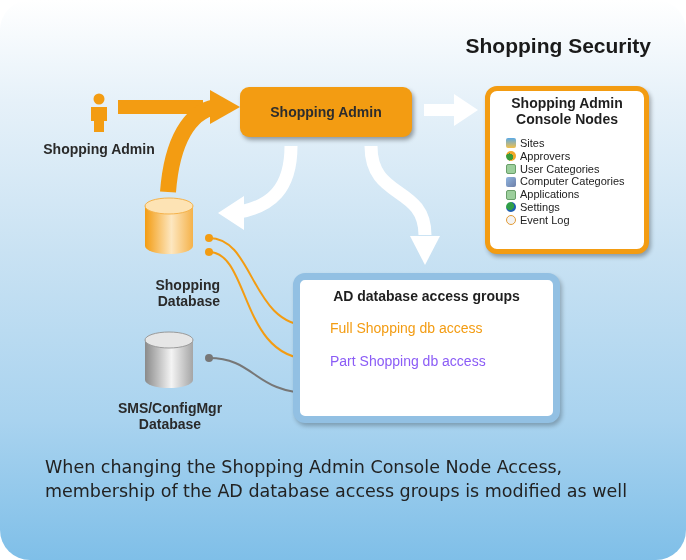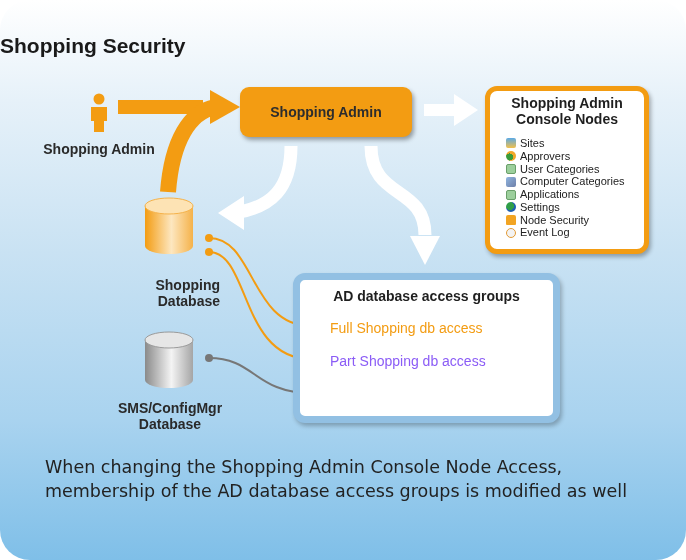--- a/index.html
+++ b/index.html
@@ -4,21 +4,21 @@
 <style>
   html, body { margin: 0; padding: 0; background: #ffffff; }
   body { width: 686px; height: 560px; position: relative; overflow: hidden; font-family: "Liberation Sans", sans-serif; }
   .panel {
     position: absolute; left: 0; top: 0; width: 686px; height: 560px;
     border-radius: 30px;
     background: linear-gradient(to bottom, #ffffff 0%, #e6f1f9 18%, #c9e2f3 45%, #a9d3ef 75%, #7fbfe8 100%);
   }
   svg.overlay { position: absolute; left: 0; top: 0; }
   .title {
-    position: absolute; left: 0; width: 651px; top: 34px; text-align: left;
+    position: absolute; left: 0; width: 651px; top: 34px; text-align: right;
     font-size: 21px; font-weight: bold; color: #1a1a1a;
   }
   .label {
     position: absolute; font-weight: bold; color: #2a2a2a; text-align: center; font-size: 14px; line-height: 16px;
   }
   .access-box {
     position: absolute; left: 240px; top: 87px; width: 172px; height: 50px;
     background: #f39c12; border-radius: 9px;
     box-shadow: 2px 3px 4px rgba(0,0,0,0.35);
     display: flex; align-items: center; justify-content: center; text-align: center;
@@ -160,24 +160,20 @@
       </li>
     <li>
         <span class="ico" style="background:#9ccf9c;border:1px solid #6a9f6a;box-sizing:border-box;"></span>
         <span>Applications</span>
       </li>
     <li>
         <span class="ico" style="background:radial-gradient(circle at 40% 40%, #2f9e4a 45%, #1f5fb0 46%);border-radius:50%;"></span>
         <span>Settings</span>
       </li>
     <li>
-        <span class="ico" style="background:#f2a422;border-radius:2px 2px 1px 1px;"></span>
-        <span>Node Security</span>
-      </li>
-    <li>
         <span class="ico" style="background:#f3f3f3;border:1px solid #e39b35;box-sizing:border-box;border-radius:50%;"></span>
         <span>Event Log</span>
       </li>
   </ul>
 </div>
 
 <div class="label" style="left:120px; top:277px; width:100px;text-align:right;">
   <div>Shopping</div>
   <div>Database</div>
 </div>

